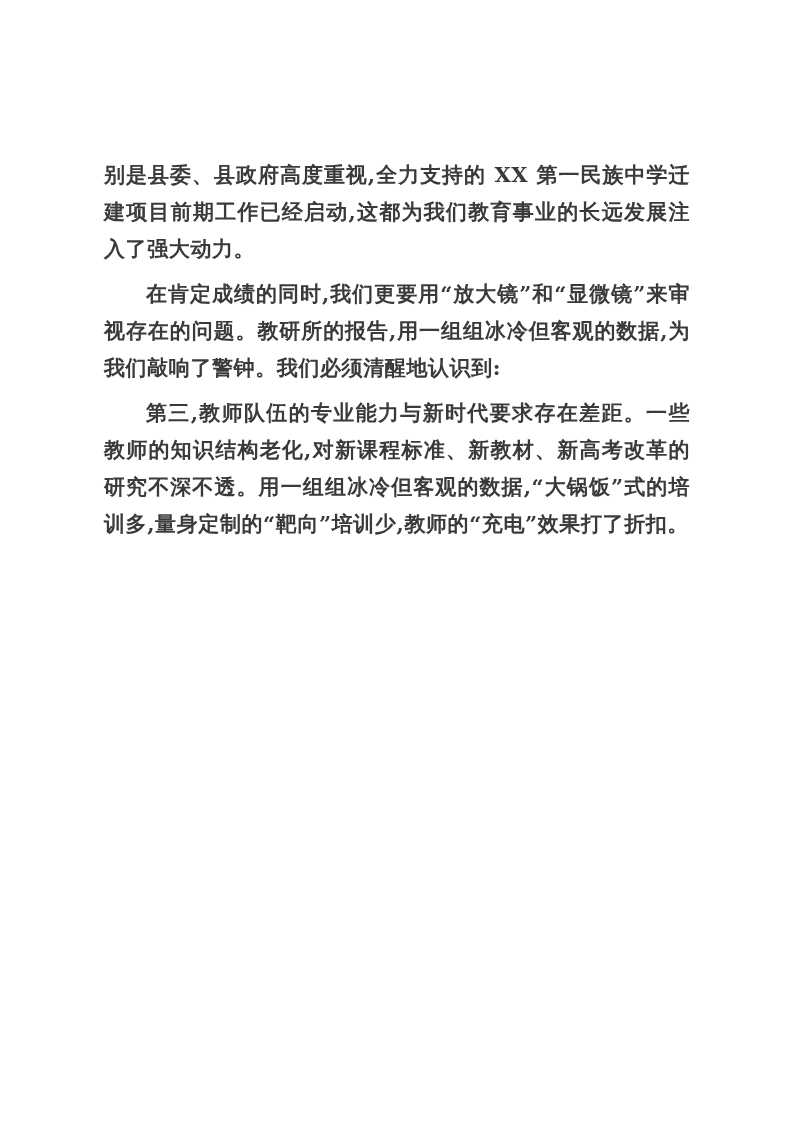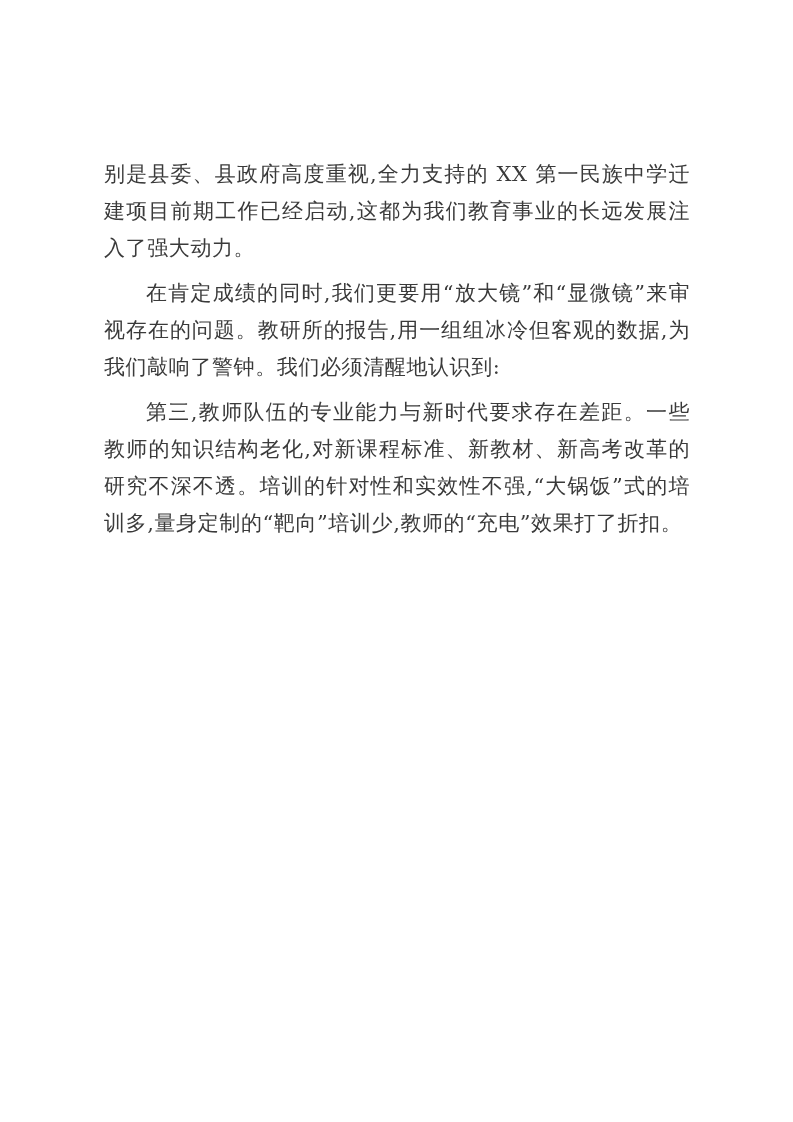--- a/index.html
+++ b/index.html
@@ -24,28 +24,28 @@
   }
   .para {
     margin: 0 0 8px 0;
     font-family: "DejaVu Serif", "Liberation Serif", serif;
     font-size: 21px;
     line-height: 37px;
     letter-spacing: 0.6px;
     color: #3a3a3a;
     text-align: justify;
     text-justify: inter-ideograph;
-    font-weight: 400;
+    font-weight: 700;
   }
   .para.indent {
     text-indent: 2em;
   }
 </style>
 </head>
 <body>
 
 <div class="page">
   <div class="doc-body">
     <p class="para">别是县委、县政府高度重视,全力支持的 XX 第一民族中学迁建项目前期工作已经启动,这都为我们教育事业的长远发展注入了强大动力。</p>
     <p class="para indent">在肯定成绩的同时,我们更要用“放大镜”和“显微镜”来审视存在的问题。教研所的报告,用一组组冰冷但客观的数据,为我们敲响了警钟。我们必须清醒地认识到:</p>
-    <p class="para indent">第三,教师队伍的专业能力与新时代要求存在差距。一些教师的知识结构老化,对新课程标准、新教材、新高考改革的研究不深不透。培训的针对性和实效性不强,“大锅饭”式的培训多,量身定制的“靶向”培训少,教师的“充电”效果打了折扣。</p>
+    <p class="para indent">第三,教师队伍的专业能力与新时代要求存在差距。一些教师的知识结构老化,对新课程标准、新教材、新高考改革的研究不深不透。用一组组冰冷但客观的数据,“大锅饭”式的培训多,量身定制的“靶向”培训少,教师的“充电”效果打了折扣。</p>
   </div>
 </div>
 
 </body></html>

